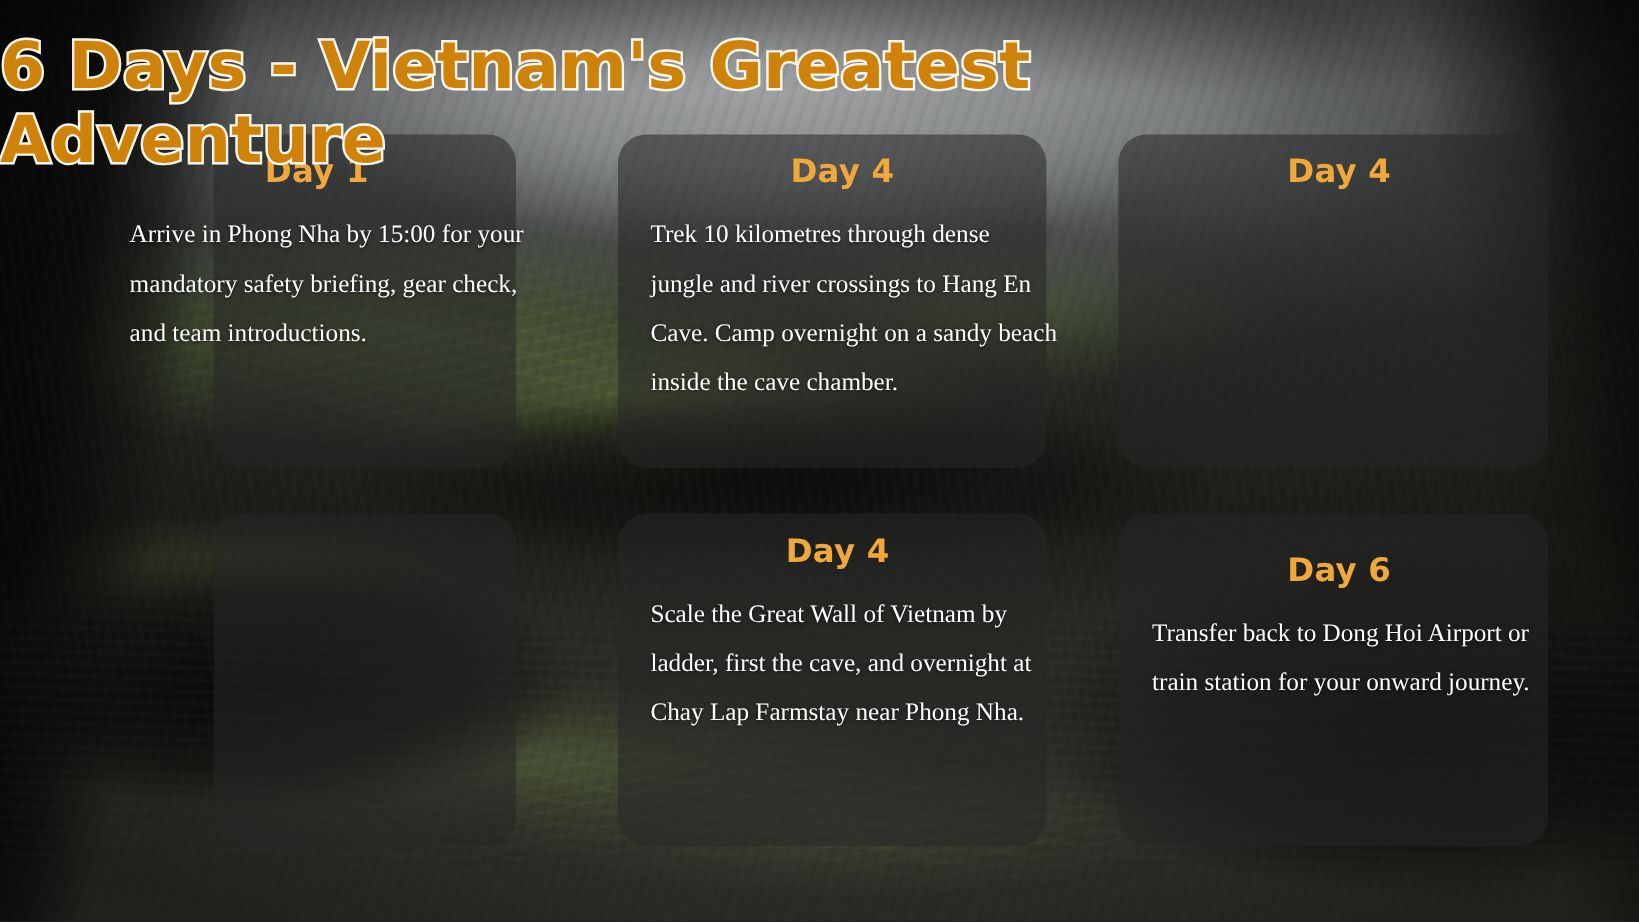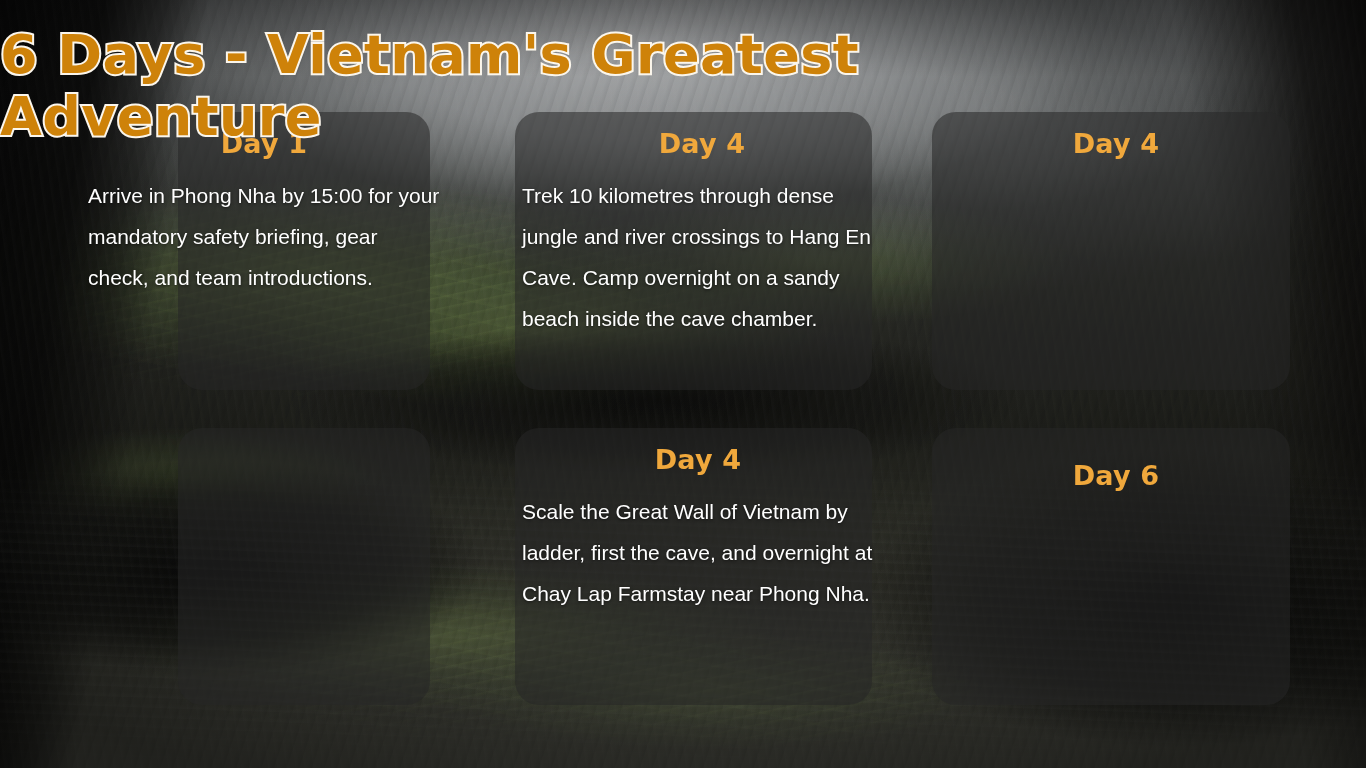--- a/index.html
+++ b/index.html
@@ -167,28 +167,29 @@
   .day-heading {
     font-family:"DejaVu Sans", sans-serif;
     font-size:27px;
     font-weight:bold;
     color:#F0A83C;
     letter-spacing:0.2px;
     line-height:1;
     margin-bottom:18px;
   }
   .day-body {
-    font-family:Liberation Sans, sans-serif;
+    font-family:Liberation Serif, serif;
     font-size:21px;
     font-weight:400;
     color:#FFFFFF;
     line-height:41px;
     text-align:left;
     white-space:pre-line;
     text-shadow:0 1px 3px rgba(0,0,0,0.55);
+    margin-left:20px;
   }
 
   
   .t1 { left:88px;  top:130px; width:352px; }
   .t2 { left:522px; top:130px; width:360px; }
   .t3 { left:940px; top:130px; width:352px; }
   .t4 { left:88px;  top:446px; width:352px; }
   .t5 { left:522px; top:446px; width:352px; }
   .t6 { left:940px; top:462px; width:352px; }
 </style>
@@ -231,15 +232,16 @@
   </div>
 
 
   <div class="card-text t5">
     <div class="day-heading">Day 4</div>
     <div class="day-body">Scale the Great Wall of Vietnam by ladder, first the cave, and overnight at Chay Lap Farmstay near Phong Nha.</div>
   </div>
 
   <div class="card-text t6">
     <div class="day-heading">Day 6</div>
+    <div class="day-body">Transfer back to Dong Hoi Airport or train station for your onward journey.</div>
   </div>
 
 </div>
 
 </body></html>

